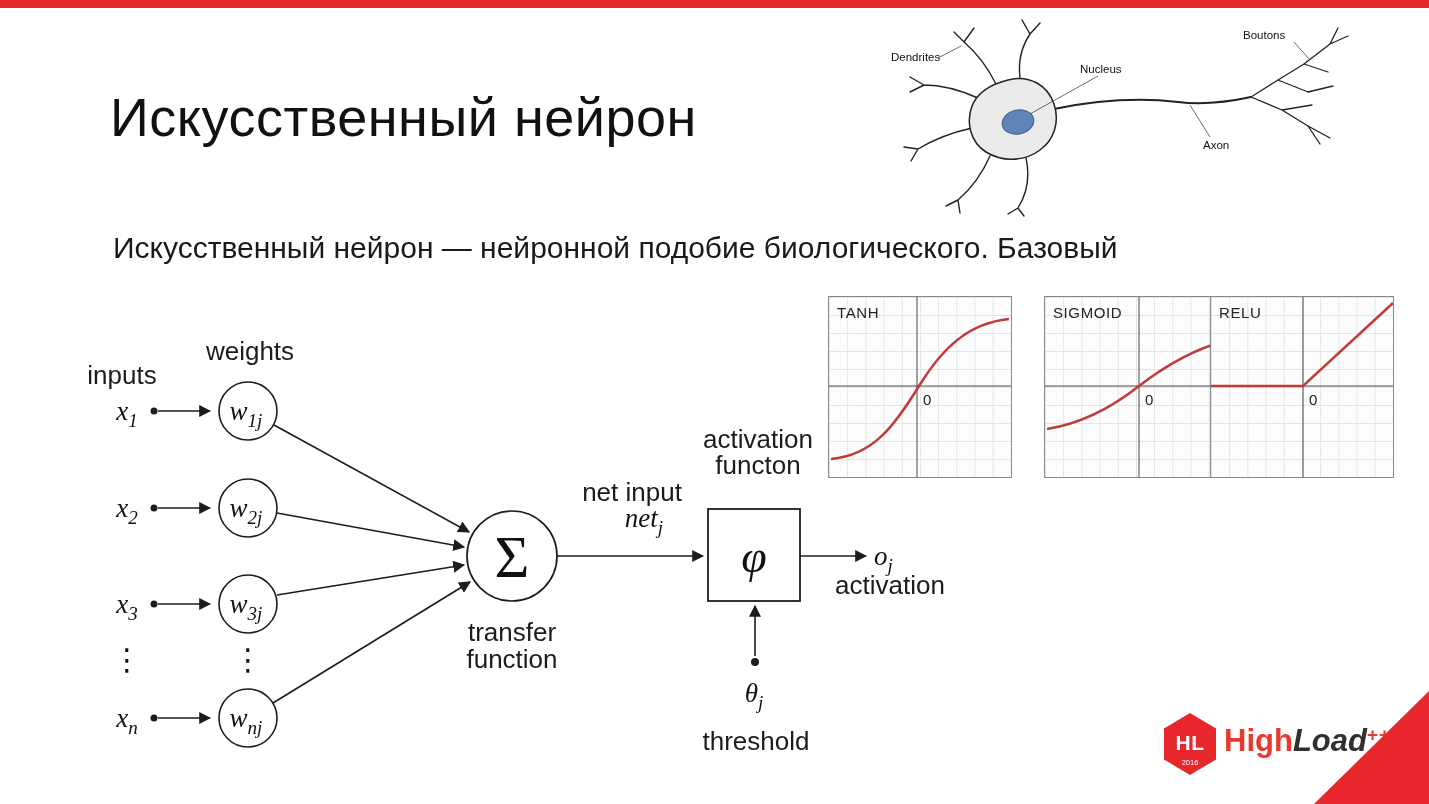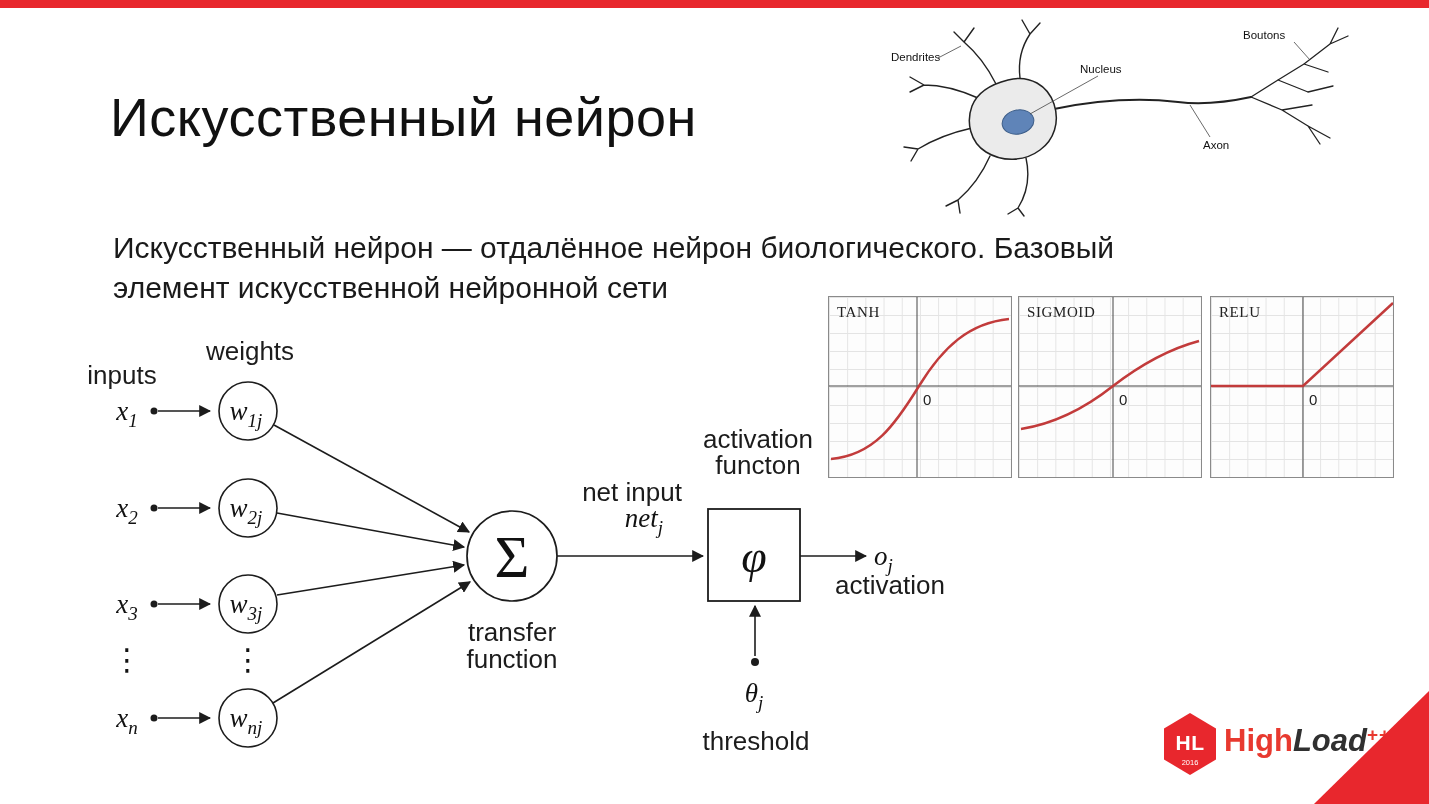--- a/index.html
+++ b/index.html
@@ -12,23 +12,23 @@
   .body-text { position:absolute; left:113px; top:228px; font-size:30px; line-height:40px; color:#1a1a1a; white-space:nowrap; }
 
   
   .plot {
     position:absolute; top:296px; width:182px; height:180px;
     border:1px solid #8a8a8a; background-color:#fdfdfd;
     background-image: linear-gradient(#e4e4e4 1px, transparent 1px),
                       linear-gradient(90deg, #e4e4e4 1px, transparent 1px);
     background-size: 18.2px 18px;
   }
-  #plot-tanh { left:828px; } #plot-sigmoid { left:1018px; } #plot-relu { left:1210px; }
+  #plot-tanh { left:828px; } #plot-sigmoid { left:1044px; } #plot-relu { left:1210px; }
   .plot svg { position:absolute; left:0; top:0; }
-  .plot-label { position:absolute; top:7px; left:8px; font-size:15px; letter-spacing:0.6px; color:#222;font-family:Liberation Serif, serif; }
+  .plot-label { position:absolute; top:7px; left:8px; font-size:15px; letter-spacing:0.6px; color:#222; }
   .plot-zero { position:absolute; top:94px; font-size:15px; color:#222; }
   #plot-tanh .plot-zero { left:94px; } #plot-sigmoid .plot-zero { left:100px; } #plot-relu .plot-zero { left:98px; }
 
   
   .dgm { position:absolute; left:60px; top:330px; }
   .dlabel { font-family:"Liberation Sans", sans-serif; font-size:26px; fill:#1c1c1c; }
   .math { font-family:"Liberation Serif", serif; font-style:italic; font-size:27px; fill:#111; }
   .msub { font-size:19px; }
   .sigma { font-family:"Liberation Serif", serif; font-size:60px; fill:#111; }
   .phiG { font-family:"Liberation Serif", serif; font-style:italic; font-size:46px; fill:#111; }
@@ -49,22 +49,21 @@
 </head>
 <body>
 
 <div class="slide">
 
   <div class="topbar"></div>
 
   <div class="title">Искусственный нейрон</div>
 
   <div class="body-text">
-    <div>Искусственный нейрон — отдалённое нейрон биологического. Базовый</div>
-    <div>элемент искусственной нейронной сети</div>
+    <div>Искусственный нейрон — нейронной подобие биологического. Базовый</div>
   </div>
 
   <svg class="bio" width="545" height="215" viewBox="0 0 545 215">
     <g stroke="#222" stroke-width="1.4" fill="none" stroke-linecap="round">
       <path d="M138,78 C130,62 120,48 106,36 M106,36 L96,26 M106,36 L116,22"></path>
       <path d="M162,72 C160,56 164,40 172,28 M172,28 L164,14 M172,28 L182,17"></path>
       <path d="M120,92 C102,84 84,79 66,79 M66,79 L52,71 M66,79 L52,86"></path>
       <path d="M114,122 C96,126 78,132 60,143 M60,143 L46,141 M60,143 L53,155"></path>
       <path d="M132,150 C124,168 114,182 100,194 M100,194 L88,200 M100,194 L102,207"></path>
       <path d="M168,152 C172,170 170,186 160,202 M160,202 L150,208 M160,202 L166,210"></path>

